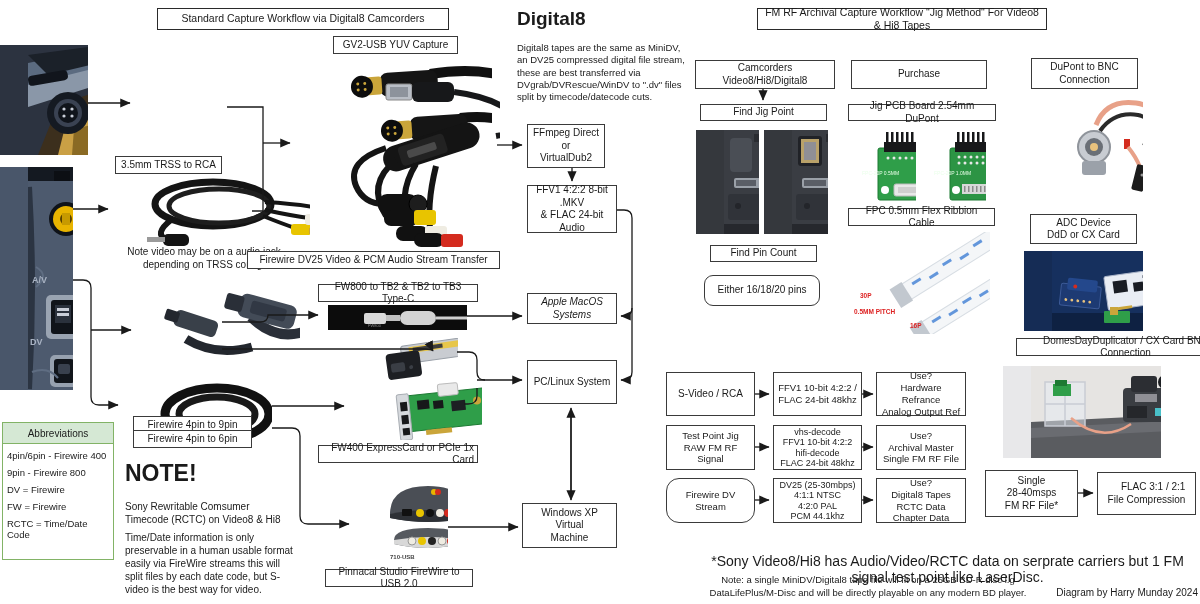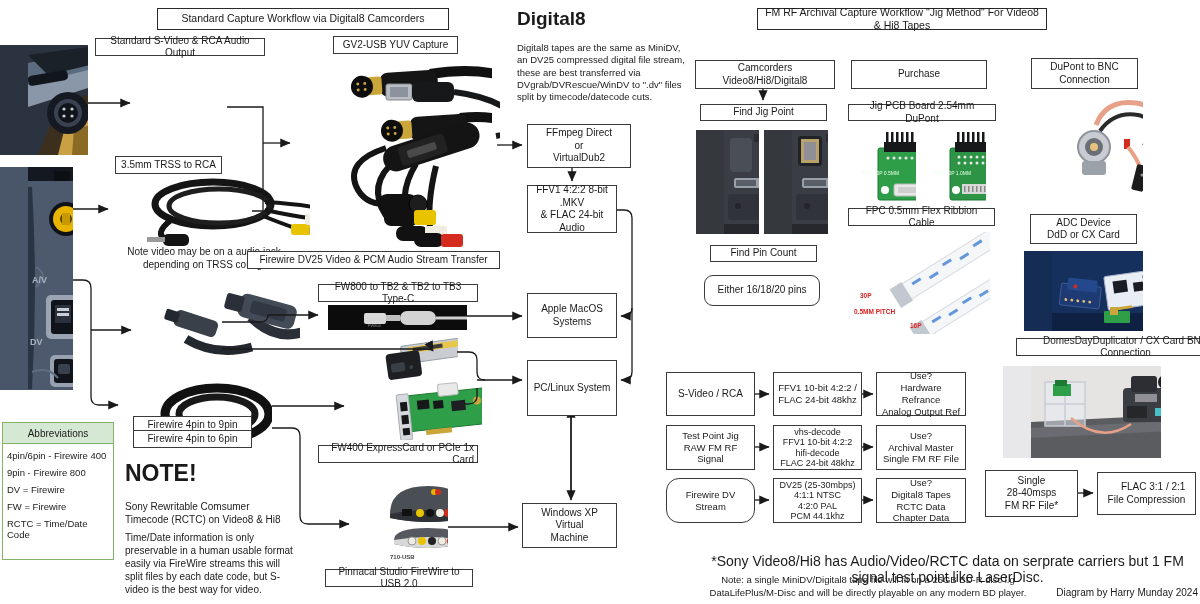--- a/index.html
+++ b/index.html
@@ -507,41 +507,40 @@
   <div class="box title" style="left:157px;top:8px;width:292px;height:22px;">Standard Capture Workflow via Digital8 Camcorders</div>
   <div class="box title" style="left:757px;top:8px;width:290px;height:22px;">FM RF Archival Capture Workflow "Jig Method" For Video8 &amp; Hi8 Tapes</div>
 
   <div class="txt" style="left:517px;top:8px;font-size:19px;font-weight:bold;">Digital8</div>
   <div class="txt" style="left:517px;top:42px;width:170px;font-size:9.5px;line-height:1.3;">Digital8 tapes are the same as MiniDV,
 an DV25 compressed digital file stream,
 these are best transferred via
 DVgrab/DVRescue/WinDV to ".dv" files
 split by timecode/datecode cuts.</div>
 
-  <div class="box" style="left:95px;top:38px;width:170px;height:18px;">Standard S-Video &amp; RCA Audio Output</div>
   <div class="box" style="left:333px;top:36px;width:125px;height:18px;">GV2-USB YUV Capture</div>
   <div class="box" style="left:115px;top:156px;width:107px;height:18px;">3.5mm TRSS to RCA</div>
   <div class="txt" style="left:88px;top:246px;width:232px;font-size:10px;text-align:center;line-height:1.25;">Note video may be on a audio jack
 depending on TRSS config.</div>
   <div class="box" style="left:247px;top:251px;width:253px;height:18px;">Firewire DV25 Video &amp; PCM Audio Stream Transfer</div>
   <div class="box" style="left:318px;top:284px;width:160px;height:18px;">FW800 to TB2 &amp; TB2 to TB3 Type-C</div>
   <div class="box" style="left:133px;top:368px;width:119px;height:18px;margin-top:48px;">Firewire 4pin to 9pin</div>
   <div class="box" style="left:133px;top:430px;width:119px;height:18px;">Firewire 4pin to 6pin</div>
   <div class="box" style="left:318px;top:445px;width:160px;height:18px;text-align:right;">FW400 ExpressCard or PCIe 1x Card</div>
   <div class="box" style="left:325px;top:569px;width:148px;height:18px;">Pinnacal Studio FireWire to USB 2.0</div>
 
-  <div class="box" style="left:527px;top:124px;width:104px;height:44px;">FFmpeg Direct
+  <div class="box" style="left:527px;top:124px;width:78px;height:44px;">FFmpeg Direct
 or
 VirtualDub2</div>
   <div class="box" style="left:527px;top:185px;width:90px;height:48px;">FFV1 4:2:2 8-bit
 .MKV
 &amp; FLAC 24-bit Audio</div>
-  <div class="box" style="left:527px;top:293px;width:90px;height:45px;">Apple MacOS
+  <div class="box" style="left:527px;top:293px;width:90px;height:31px;font-style:italic;">Apple MacOS
 Systems</div>
-  <div class="box" style="left:527px;top:360px;width:90px;height:56px;">PC/Linux System</div>
+  <div class="box" style="left:527px;top:360px;width:90px;height:44px;">PC/Linux System</div>
   <div class="box" style="left:522px;top:503px;width:95px;height:45px;">Windows XP Virtual
 Machine</div>
 
   <div class="abbr">
     <div class="abbr-head">Abbreviations</div>
     <div class="abbr-item">4pin/6pin - Firewire 400</div>
     <div class="abbr-item">9pin - Firewire 800</div>
     <div class="abbr-item">DV = Firewire</div>
     <div class="abbr-item">FW = Firewire</div>
     <div class="abbr-item">RCTC = Time/Date Code</div>

